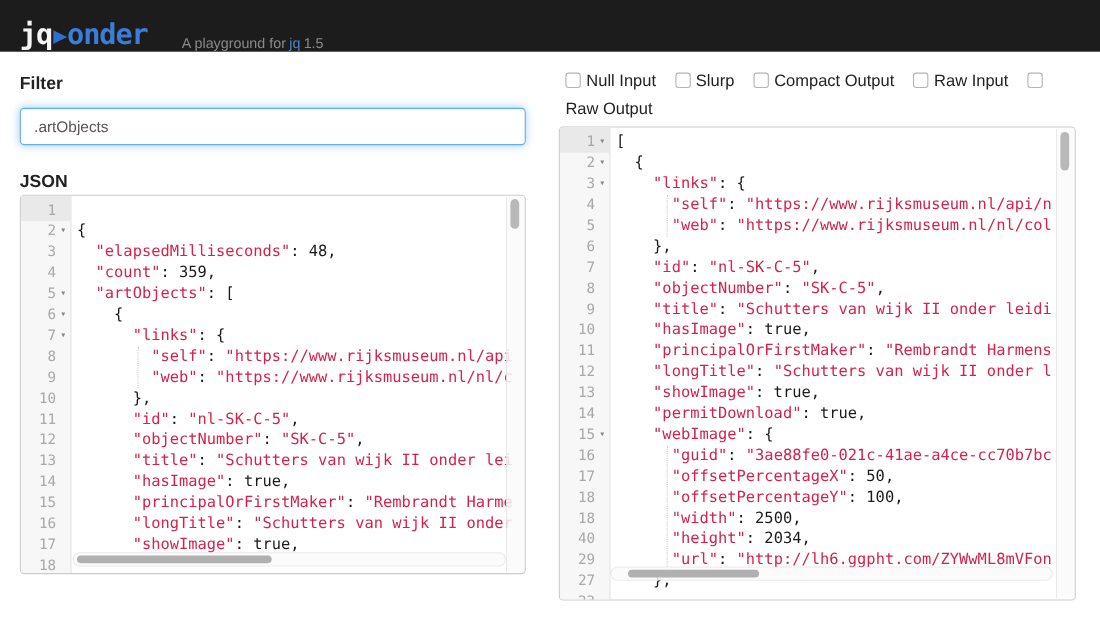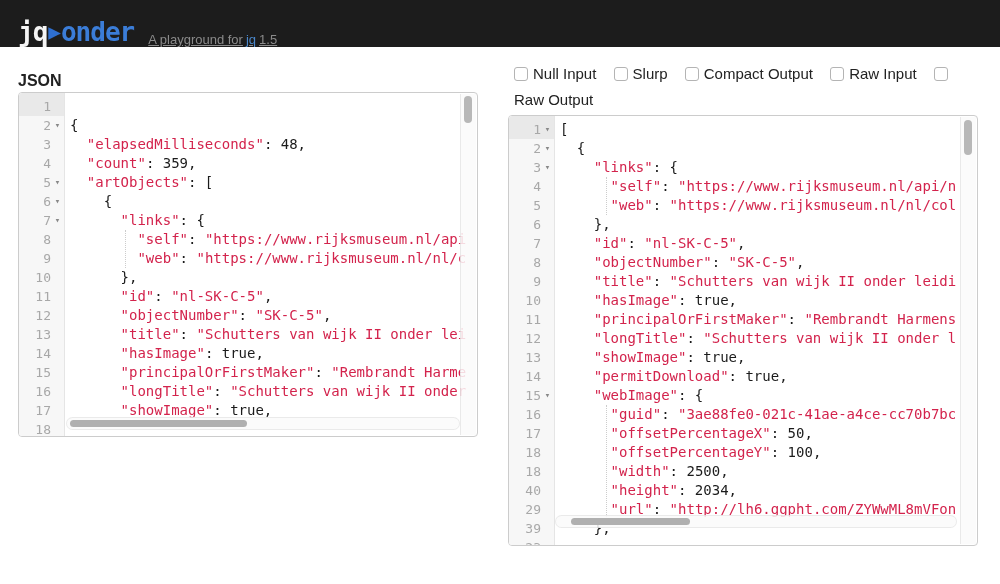--- a/index.html
+++ b/index.html
@@ -6,21 +6,21 @@
   body{
     width:1000px;height:584px;position:relative;overflow:hidden;background:#fff;
     font-family:"Liberation Sans", sans-serif;
   }
   
   .app-header{height:47px;background:#1c1c1c;display:flex;align-items:flex-end;padding:0 18px;box-sizing:border-box;}
   .logo{font-family:"DejaVu Sans Mono",monospace;font-weight:bold;font-size:26px;letter-spacing:-1px;text-decoration:none;display:flex;align-items:center;}
   .logo .jq{color:#f5f5f5;}
   .logo .arrow{color:#2e6fd0;font-size:21px;margin:0 1px;}
   .logo .play{color:#3b7dd8;}
-  .tagline{color:#8a8a8a;font-size:13px;margin-left:14px;margin-top:4px;text-decoration:underline;}
+  .tagline{color:#8a8a8a;font-size:13px;margin-left:31px;margin-top:4px;}
   .tagline a{color:#4a87ca;text-decoration:none;margin:0 3px;}
   
   .left-col{position:absolute;left:18px;top:47px;width:460px;}
   .right-col{position:absolute;left:508px;top:41px;width:470px;}
   .sec{font-size:16px;font-weight:bold;color:#222;margin:0;height:19px;line-height:19px;}
   #filter-label{margin-top:20px;}
   #filter-input{
     display:block;margin-top:12px;width:100%;height:34px;box-sizing:border-box;
     border:1px solid #66afe9;border-radius:4px;padding:6px 12px;font-size:14px;color:#555;
     outline:none;font-family:inherit;
@@ -68,20 +68,22 @@
     <span class="jq">jq</span>
     <span class="arrow">▶</span>
     <span class="play">onder</span>
   </a>
   <span class="tagline">
     <span>A playground for</span><a>jq</a><span>1.5</span>
   </span>
 </header>
 
 <section class="left-col">
+  <h2 class="sec" id="filter-label">Filter</h2>
+  <input id="filter-input" type="text" value=".artObjects" style="">
   <h2 class="sec" id="json-label">JSON</h2>
   <div class="editor" id="json-editor">
     <div class="gutter">
         <div class="gcell active">
           <span class="ln">1</span>
           <span class="fold"></span>
         </div>
         <div class="gcell">
           <span class="ln">2</span>
           <span class="fold">▾</span>
@@ -263,21 +265,21 @@
         </div>
         <div class="gcell">
           <span class="ln">40</span>
           <span class="fold"></span>
         </div>
         <div class="gcell">
           <span class="ln">29</span>
           <span class="fold"></span>
         </div>
         <div class="gcell">
-          <span class="ln">39</span>
+          <span class="ln">27</span>
           <span class="fold"></span>
         </div>
         <div class="gcell">
           <span class="ln">23</span>
           <span class="fold"></span>
         </div>
       </div>
     <div class="code">
         <pre class="cline">[</pre>
         <pre class="cline">  {</pre>

